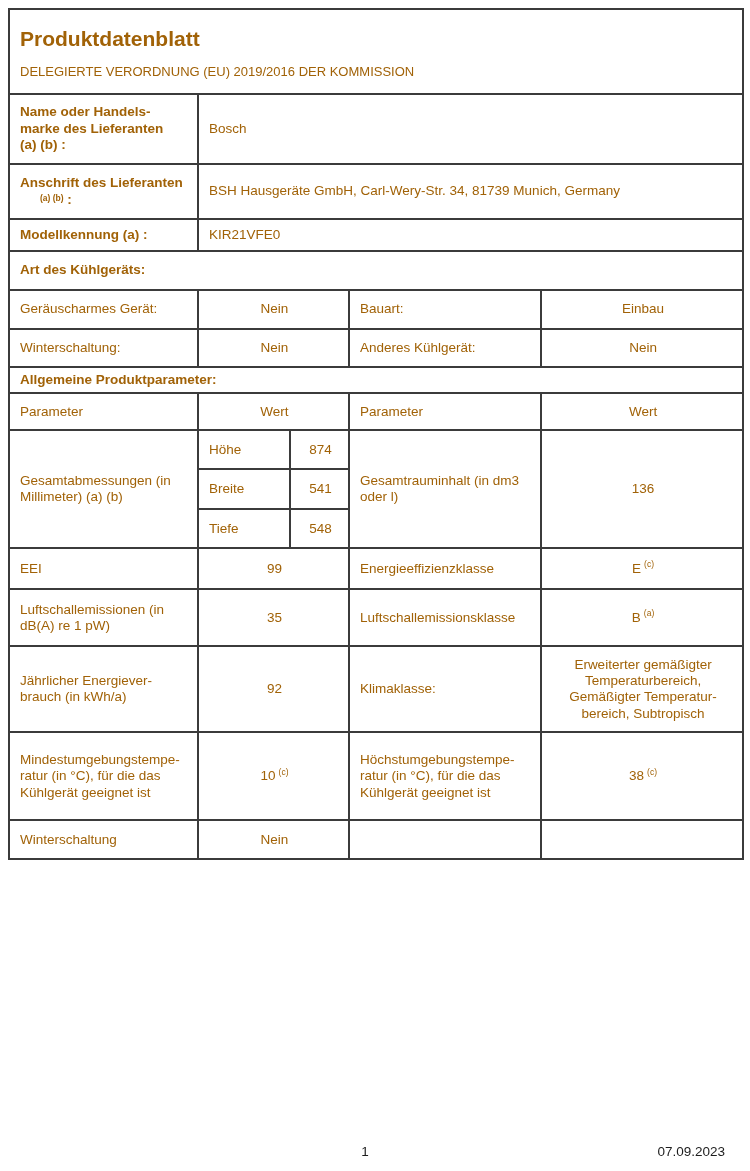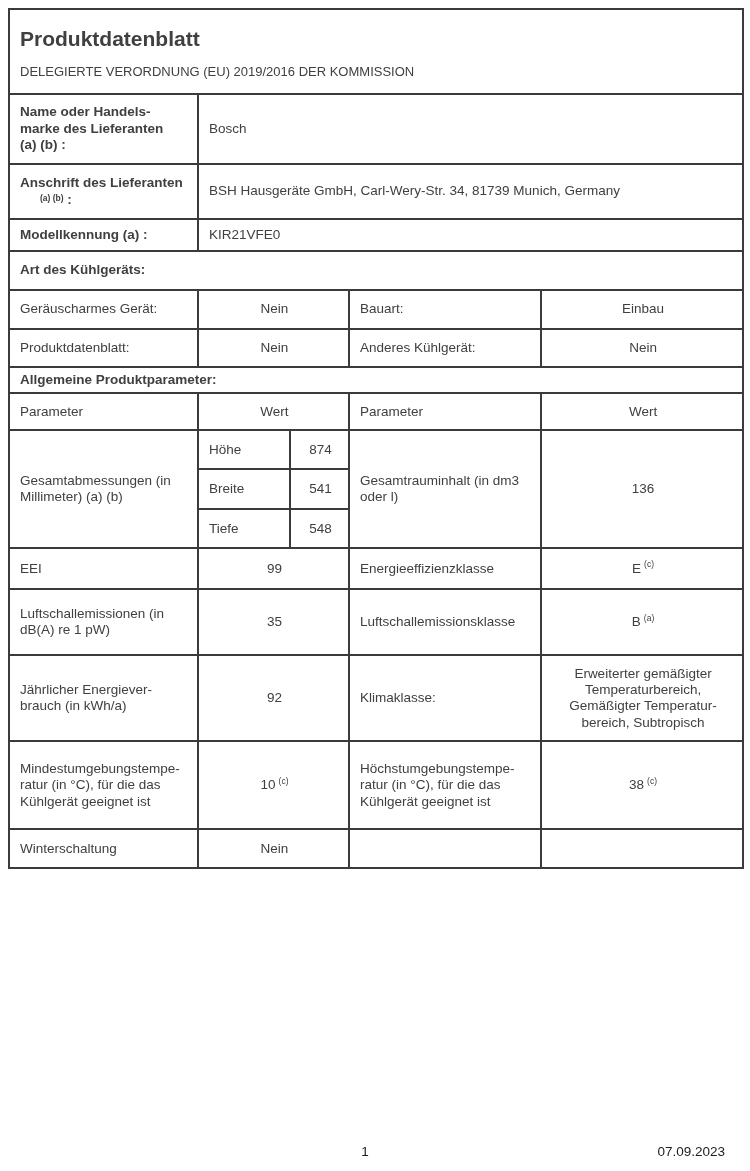--- a/index.html
+++ b/index.html
@@ -22,21 +22,21 @@
     width: 734px;
     border-collapse: collapse;
     table-layout: fixed;
   }
   table.sheet td {
     border: 2px solid #3b3b3b;
     font-size: 13.5px;
     line-height: 1.22;
     padding: 4px 8px 4px 10px;
     vertical-align: middle;
-    color: #404040;
+    color: #a16207;
     overflow: hidden;
   }
   .b { font-weight: bold; }
   .c { text-align: center; padding: 4px 4px; }
   .pre { white-space: pre-line; }
   .title-cell {
     vertical-align: top;
     padding: 10px 12px 6px 6px;
   }
   .doc-title {
@@ -124,21 +124,21 @@
     <td colspan="5" class="b">Art des Kühlgeräts:</td>
   </tr>
 
   <tr style="height:39px">
     <td>Geräuscharmes Gerät:</td>
     <td colspan="2" class="c">Nein</td>
     <td>Bauart:</td>
     <td class="c">Einbau</td>
   </tr>
   <tr style="height:38px">
-    <td>Produktdatenblatt:</td>
+    <td>Winterschaltung:</td>
     <td colspan="2" class="c">Nein</td>
     <td>Anderes Kühlgerät:</td>
     <td class="c">Nein</td>
   </tr>
 
   <tr style="height:23px">
     <td colspan="5" class="b">Allgemeine Produktparameter:</td>
   </tr>
 
   <tr style="height:37px">
@@ -166,21 +166,21 @@
     <td class="c">548</td>
   </tr>
 
   <tr style="height:41px">
     <td>EEI</td>
     <td colspan="2" class="c">99</td>
     <td>Energieeffizienzklasse</td>
     <td class="c"><span>E</span><sup class="s">(c)</sup></td>
   </tr>
 
-  <tr style="height:66px">
+  <tr style="height:57px">
     <td class="pre">Luftschallemissionen (in
 dB(A) re 1 pW)</td>
     <td colspan="2" class="c">35</td>
     <td>Luftschallemissionsklasse</td>
     <td class="c"><span>B</span><sup class="s">(a)</sup></td>
   </tr>
 
   <tr style="height:86px">
     <td class="pre">Jährlicher Energiever-
 brauch (in kWh/a)</td>

